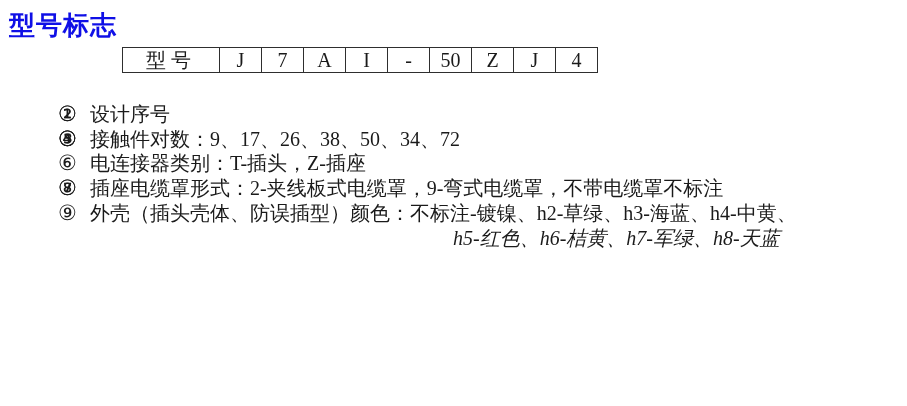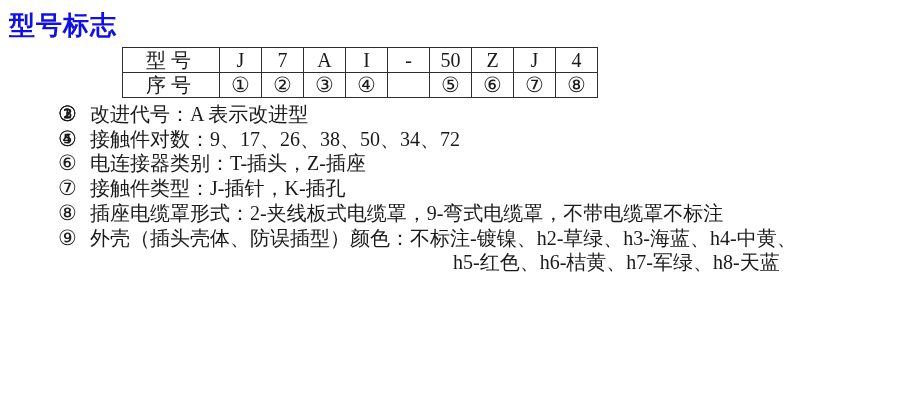--- a/index.html
+++ b/index.html
@@ -27,21 +27,21 @@
   table.model td.hdr { width:96px; letter-spacing:5px; }
   table.model td.cell { width:41px; }
   table.model td.circ { font-size:21px; }
 
   .legend {
     position:absolute; left:58px; top:102px;
     font-size:20px; line-height:24.7px; white-space:nowrap;
   }
   .legend .item { position:relative; padding-left:32px; }
   .legend .num { position:absolute; left:0; top:0; font-size:21px; }
-  .legend .cont { margin-left:363px; }
+  .legend .cont { margin-left:363px;font-style:italic; }
 </style>
 </head>
 <body>
 
 <div class="page">
 
   <div class="doc-title">型号标志</div>
 
   <table class="model">
     <tbody>
@@ -50,60 +50,47 @@
       <td class="cell">J</td>
       <td class="cell">7</td>
       <td class="cell">A</td>
       <td class="cell">I</td>
       <td class="cell">-</td>
       <td class="cell">50</td>
       <td class="cell">Z</td>
       <td class="cell">J</td>
       <td class="cell">4</td>
     </tr>
-    <tr>
-      <td class="hdr">序号</td>
-      <td class="cell circ">①</td>
-      <td class="cell circ">②</td>
-      <td class="cell circ">③</td>
-      <td class="cell circ">④</td>
-      <td class="cell circ"></td>
-      <td class="cell circ">⑤</td>
-      <td class="cell circ">⑥</td>
-      <td class="cell circ">⑦</td>
-      <td class="cell circ">⑧</td>
-    </tr>
   </tbody>
     </table>
 
   <div class="legend">
     <div class="item">
       <span class="num">①</span>
     </div>
     <div class="item">
       <span class="num">②</span>
+      <span>设计序号</span>
     </div>
     <div class="item">
       <span class="num">③</span>
-      <span>改进代号：A 表示改进型</span>
     </div>
     <div class="item">
       <span class="num">④</span>
     </div>
     <div class="item">
       <span class="num">⑤</span>
       <span>接触件对数：9、17、26、38、50、34、72</span>
     </div>
     <div class="item">
       <span class="num">⑥</span>
       <span>电连接器类别：T-插头，Z-插座</span>
     </div>
     <div class="item">
       <span class="num">⑦</span>
-      <span>接触件类型：J-插针，K-插孔</span>
     </div>
     <div class="item">
       <span class="num">⑧</span>
       <span>插座电缆罩形式：2-夹线板式电缆罩，9-弯式电缆罩，不带电缆罩不标注</span>
     </div>
     <div class="item">
       <span class="num">⑨</span>
       <div>外壳（插头壳体、防误插型）颜色：不标注-镀镍、h2-草绿、h3-海蓝、h4-中黄、</div>
       <div class="cont">h5-红色、h6-桔黄、h7-军绿、h8-天蓝</div>
     </div>

